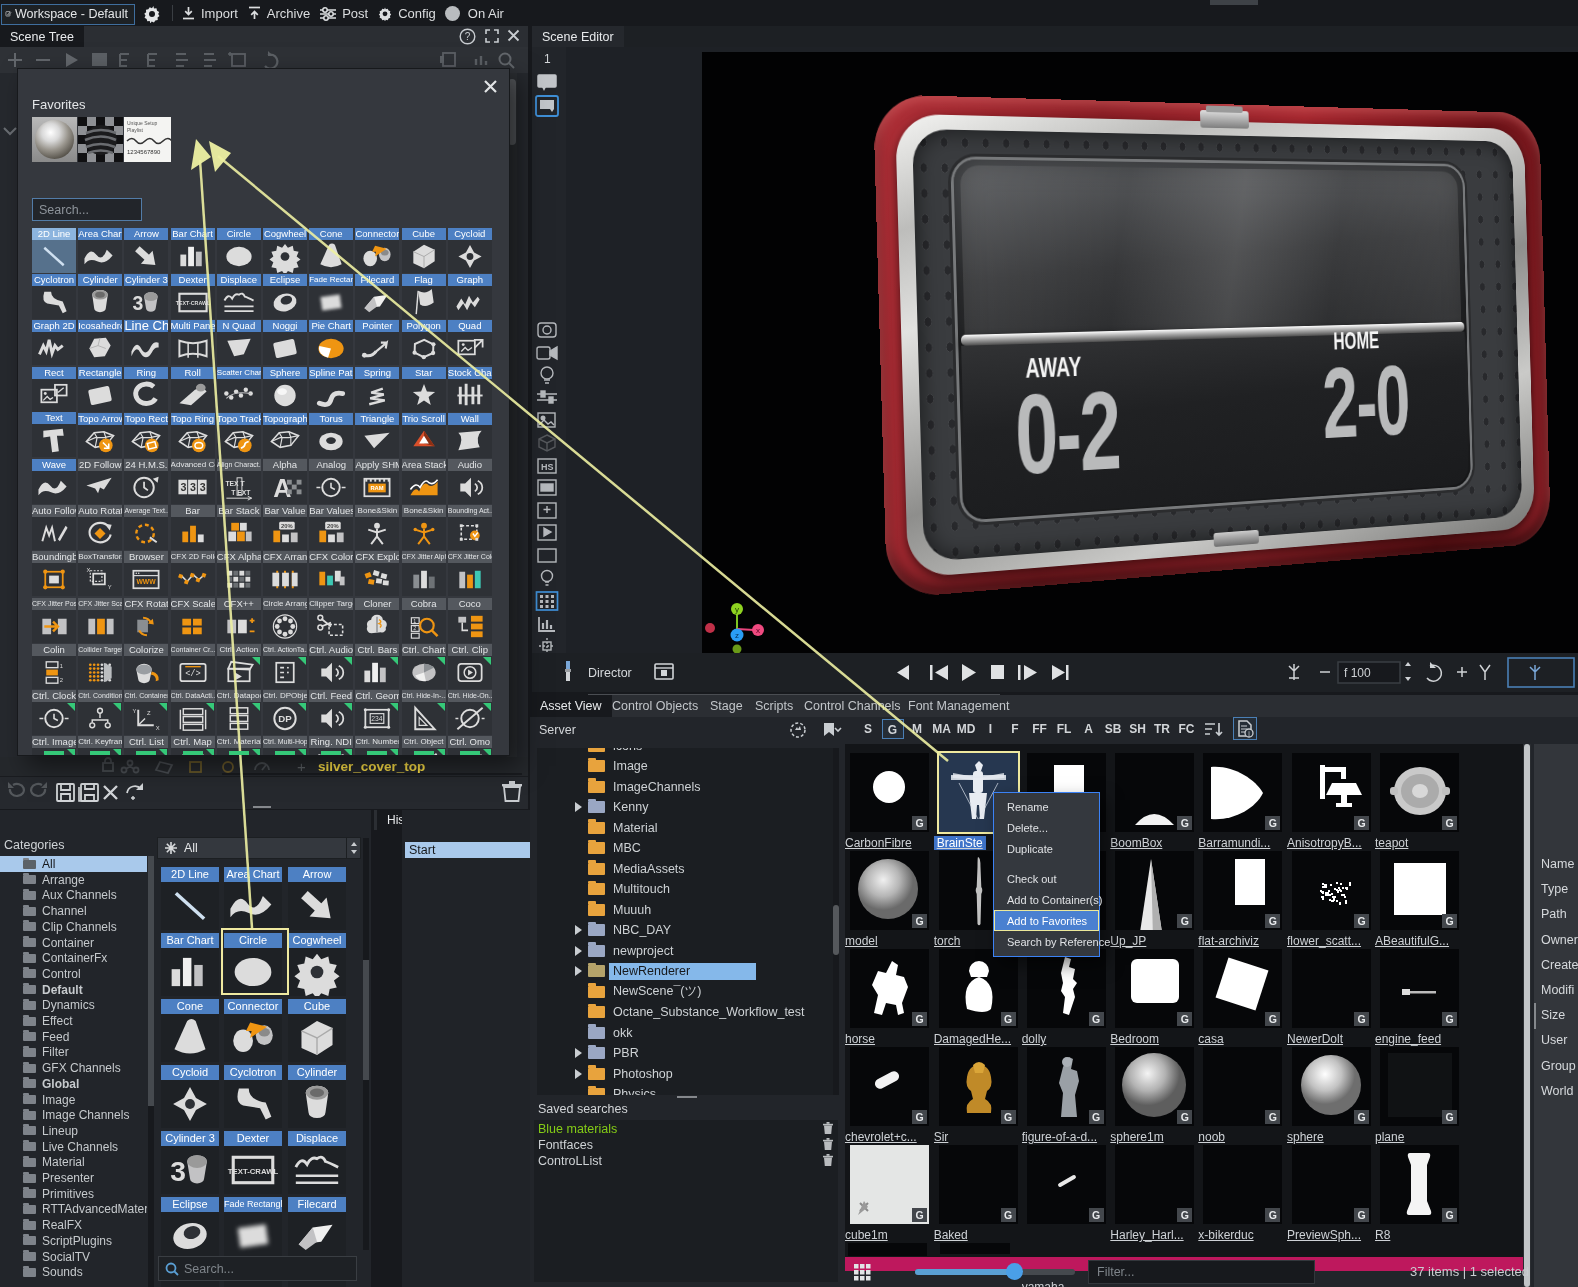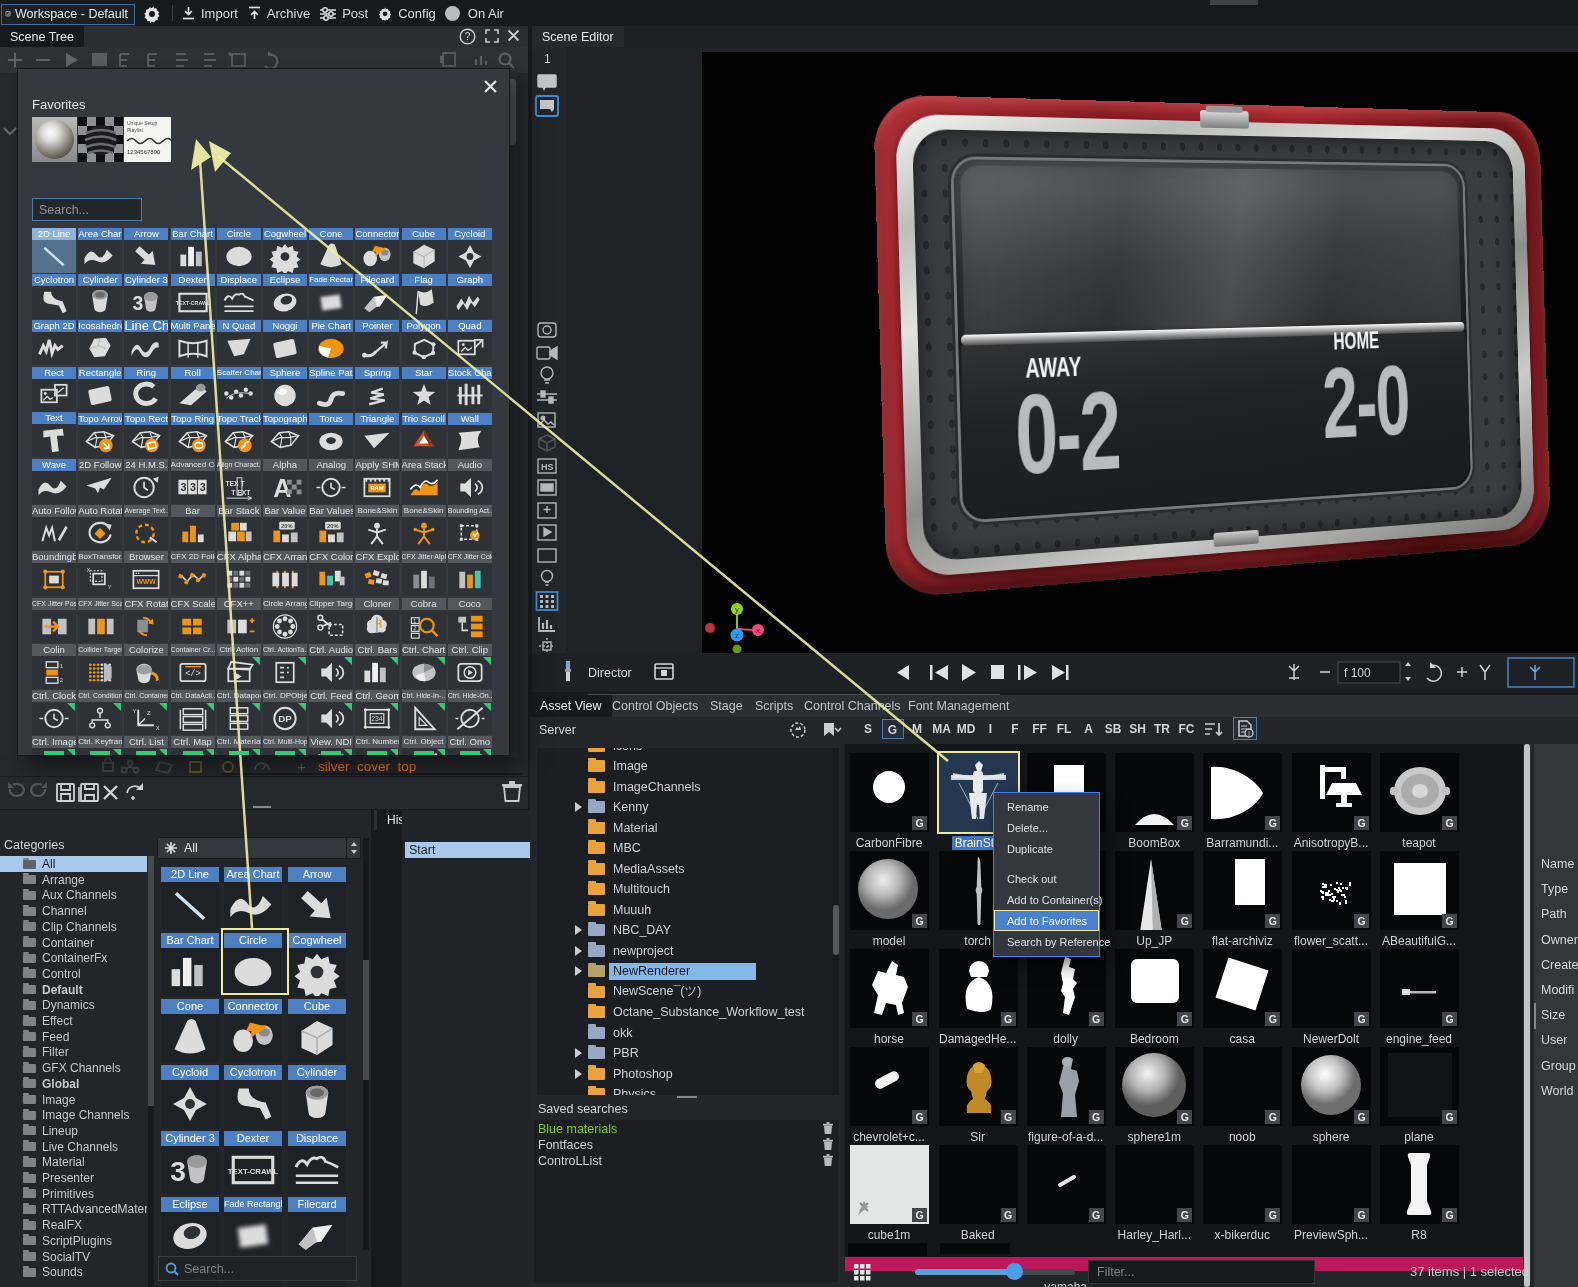--- a/index.html
+++ b/index.html
@@ -55,21 +55,21 @@
 #serverrow{position:absolute;left:0;top:22px;width:1048px;height:26px;background:#22252a;color:#d2d5d8;}
 #stree{position:absolute;left:537px;top:748px;width:296px;height:347px;background:#1b1e22;overflow:hidden;}
 .trow{position:absolute;left:0;width:297px;height:20.5px;display:flex;align-items:center;font-size:12.5px;color:#ced2d5;}
 .tarrow{width:0;height:0;border-top:5px solid transparent;border-bottom:5px solid transparent;border-left:7px solid #c9cdd1;position:absolute;left:38px;}
 .tfold{position:absolute;left:51px;width:17px;height:12px;background:#e8a33d;border-radius:1px;}
 .tfold:before{content:"";position:absolute;left:0;top:-2.5px;width:8px;height:2.5px;background:#e8a33d;border-radius:1px 1px 0 0;}
 .tfold.blue,.tfold.blue:before{background:#9aa7c3;}
 .tfold.tan,.tfold.tan:before{background:#b5a36a;}
 .tname{position:absolute;left:76px;}
 .atile{position:absolute;width:79px;height:79px;background:#060709;overflow:hidden;}
-.albl{position:absolute;width:88px;text-align:center;font-size:12px;color:#ced2d6;overflow:hidden;white-space:nowrap;}
+.albl{position:absolute;width:88px;font-size:12px;color:#ced2d6;overflow:hidden;white-space:nowrap;text-decoration:underline;}
 .gbadge{position:absolute;right:2px;bottom:2px;width:15px;height:14px;background:#43474c;color:#e8eaec;font-size:10.5px;font-weight:bold;text-align:center;line-height:14px;}
 
 #ctx{position:absolute;left:993px;top:792px;width:107px;height:165px;white-space:nowrap;background:#34383e;border:1px solid #3b82f6;box-shadow:6px 8px 16px rgba(0,0,0,.5);font-size:11px;color:#e0e2e5;}
 .ctxitem{height:21px;display:flex;align-items:center;padding-left:13px;}
 #overlay{position:absolute;left:0;top:0;width:1578px;height:1287px;pointer-events:none;}
 </style></head><body>
 <div id="root">
 <div id="topbar">
 <div id="wsbox">
         <svg width="19" height="18" viewBox="0 0 19 18">
@@ -158,21 +158,21 @@
             <circle cx="124" cy="13" r="2.5"></circle>
             <circle cx="136" cy="13" r="2.5"></circle>
             <path d="M130 8v3M126 12l3-2M134 12l-3-2"></path>
             <path d="M160 5l12 3-4 8-12-3z"></path>
             <rect x="190" y="5" width="11" height="10" stroke="#6b5a2a"></rect>
             <circle cx="228" cy="10" r="5" stroke="#6b5a2a"></circle>
             <path d="M255 13a7 7 0 1 1 14 0"></path>
             <path d="M262 13l4-5"></path>
           </g>
         </svg>
-<div class="abs" style="left:318px;top:2px;color:#f97316;font-size:13.5px;">silver_cover_top</div>
+<div class="abs" style="left:318px;top:2px;color:#fde047;font-size:13.5px;font-weight:bold;">silver_cover_top</div>
 <div class="abs" style="left:297px;top:1px;color:#5d6166;font-size:15px;">+</div>
 <div class="abs" style="left:222px;top:16px;width:300px;height:2px;background:#191b1f;"></div>
 </div>
 </div>
 <div id="undo-bar"><svg width="528" height="33" viewBox="0 0 528 33">
 <g stroke="#54585c" stroke-width="2.2" fill="none">
 <path d="M10 12a7 6 0 1 0 3-4"></path>
           <path d="M8 5v6h6" fill="#54585c" stroke="none"></path>
 <path d="M45 12a7 6 0 1 1-3-4"></path>
           <path d="M47 5v6h-6" fill="#54585c" stroke="none"></path>
@@ -2109,21 +2109,21 @@
         <div class="clabel g" style="font-size:7px">Ctrl. Multi-Hop</div>
         <div class="cicon">
           <svg width="44" height="33" viewBox="0 0 44 33">
             <circle cx="22.0" cy="16.5" r="10.676470588235293" fill="none" stroke="#dcdcdc" stroke-width="1.9411764705882353"></circle>
             <text x="22.0" y="20.38235294117647" text-anchor="middle" font-size="9.705882352941176" font-weight="bold" fill="#dcdcdc" font-family="Liberation Sans">DP</text>
             <path d="M35 1 L43 1 L43 9 Z" fill="#35c878"></path>
           </svg>
         </div>
       </div>
 <div class="cell" style="left:291.2px;top:667.2px;">
-        <div class="clabel g" style="font-size:9.5px">View. NDI</div>
+        <div class="clabel g" style="font-size:9.5px">Ring. NDI</div>
         <div class="cicon">
           <svg width="44" height="33" viewBox="0 0 44 33">
             <rect x="10.352941176470589" y="7.764705882352942" width="23.294117647058822" height="17.470588235294116" fill="none" stroke="#dcdcdc" stroke-width="1.7470588235294118"></rect>
             <rect x="15.205882352941178" y="11.647058823529413" width="13.588235294117647" height="9.705882352941176" fill="none" stroke="#dcdcdc" stroke-width="1.164705882352941"></rect>
             <text x="22.0" y="19.41176470588235" text-anchor="middle" font-size="6.794117647058823" fill="#dcdcdc">234</text>
             <circle cx="10.352941176470589" cy="7.764705882352942" r="1.5529411764705883" fill="#dcdcdc"></circle>
             <circle cx="10.352941176470589" cy="25.235294117647058" r="1.5529411764705883" fill="#dcdcdc"></circle>
             <circle cx="33.64705882352941" cy="7.764705882352942" r="1.5529411764705883" fill="#dcdcdc"></circle>
             <circle cx="33.64705882352941" cy="25.235294117647058" r="1.5529411764705883" fill="#dcdcdc"></circle>
             <path d="M35 1 L43 1 L43 9 Z" fill="#35c878"></path>

